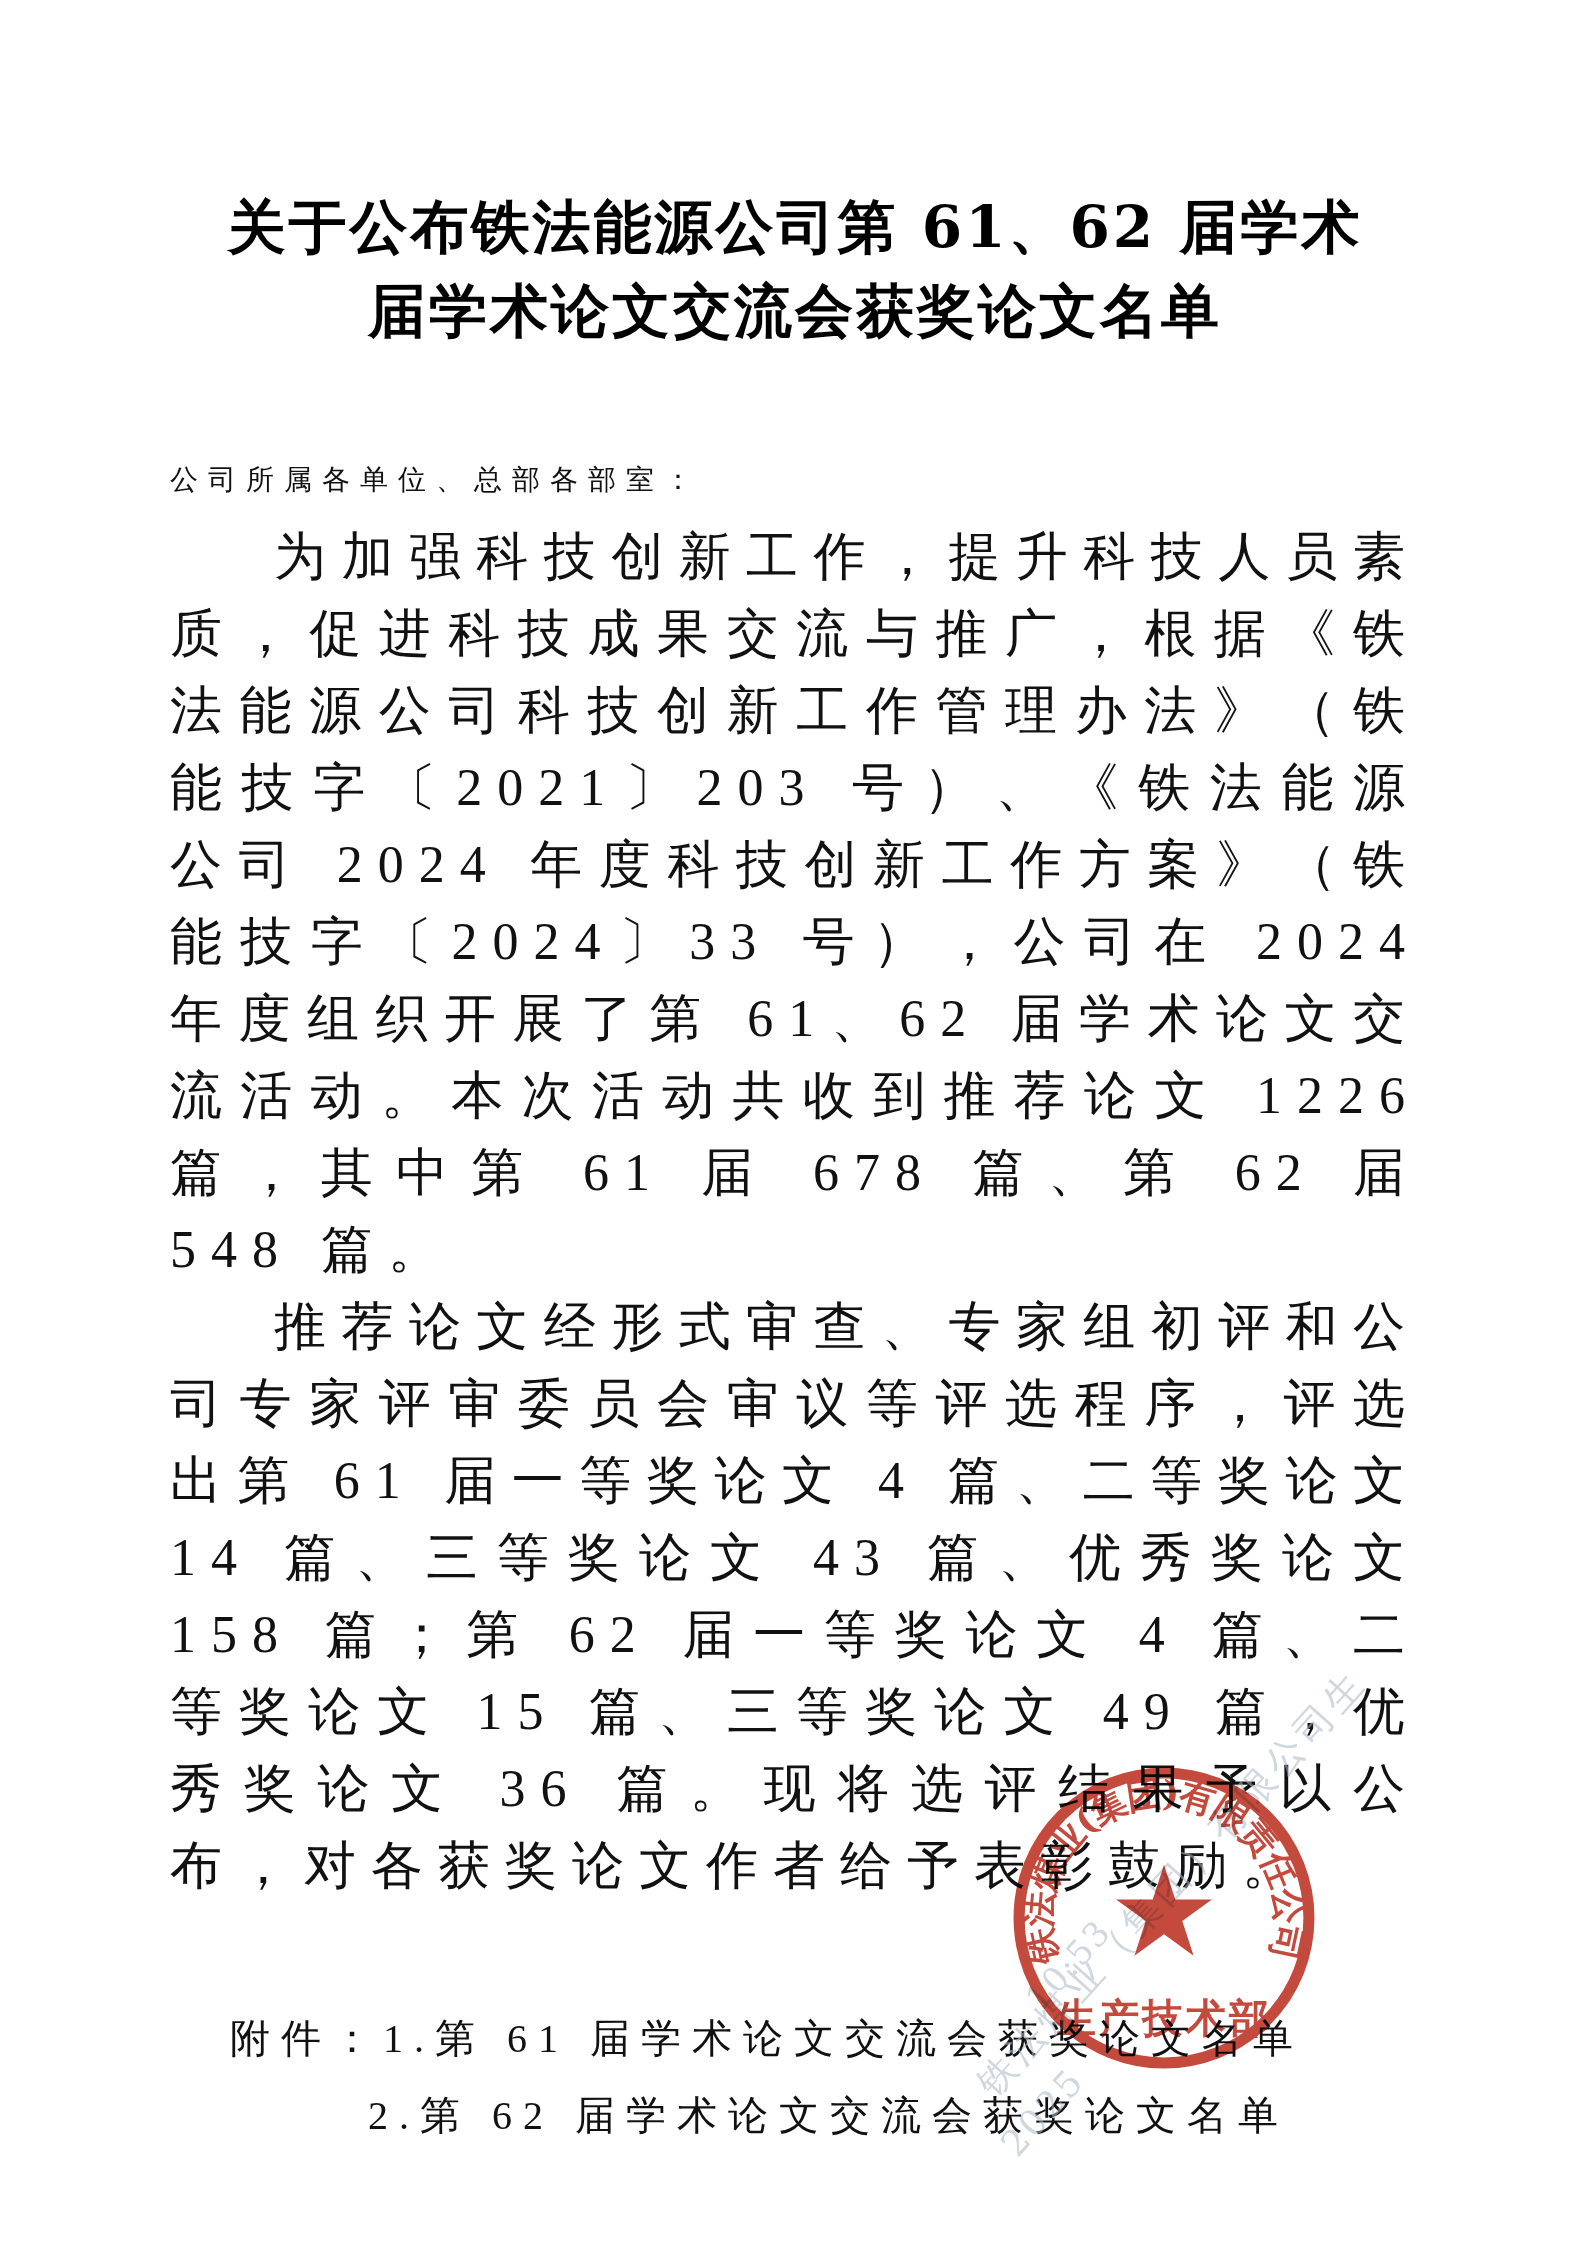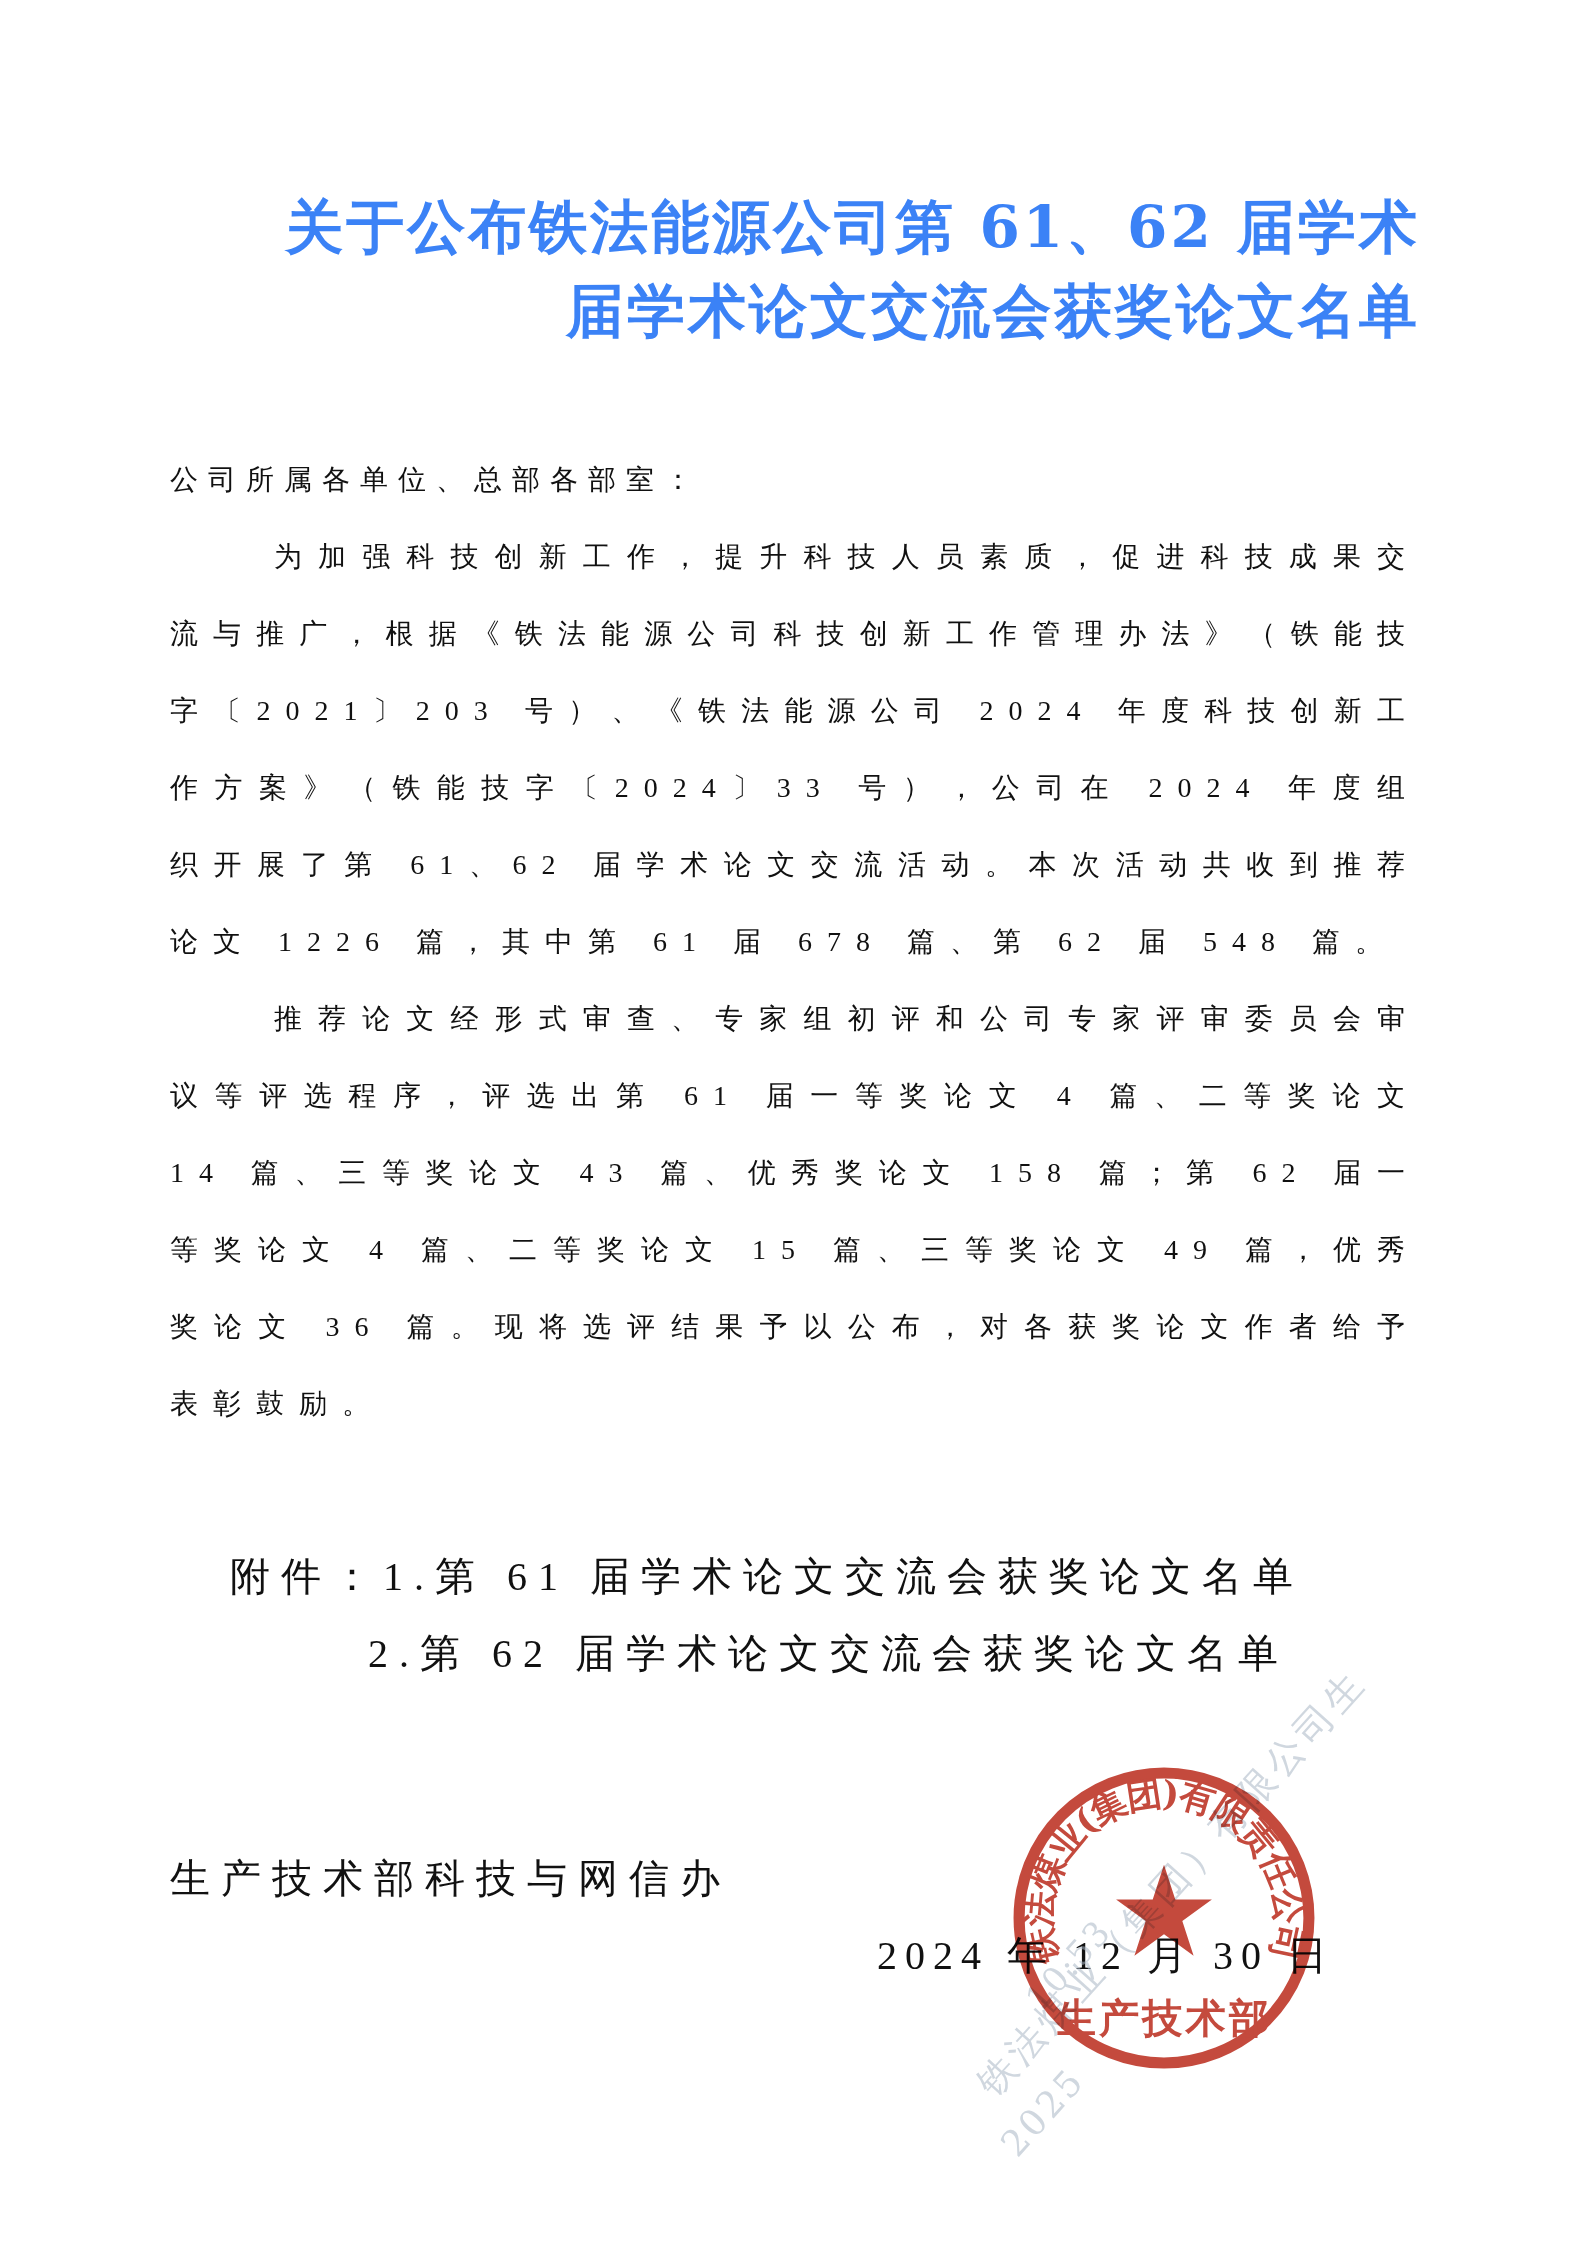--- a/index.html
+++ b/index.html
@@ -19,35 +19,35 @@
     left: 170px;
     top: 155px;
     width: 1250px;
   }
 
   .title {
     font-family: "DejaVu Serif", "Liberation Serif", serif;
     font-weight: bold;
     font-size: 58px;
     line-height: 84px;
-    text-align: right;
+    text-align: center;
     letter-spacing: 3px;
-    color: #3b82f6;
+    color: #000000;
     margin-top: 30px;
   }
 
   .salutation {
     margin-top: 88px;
     font-size: 28px;
     line-height: 77px;
     letter-spacing: 10px;
   }
 
   .para {
-    font-size: 28px;
+    font-size: 52px;
     line-height: 77px;
     letter-spacing: 15px;
     text-align: justify;
     text-justify: inter-ideograph;
     text-indent: 104px;
   }
 
   .attachments { margin-top: 96px; }
   .attach-line1 {
     font-size: 40px;

